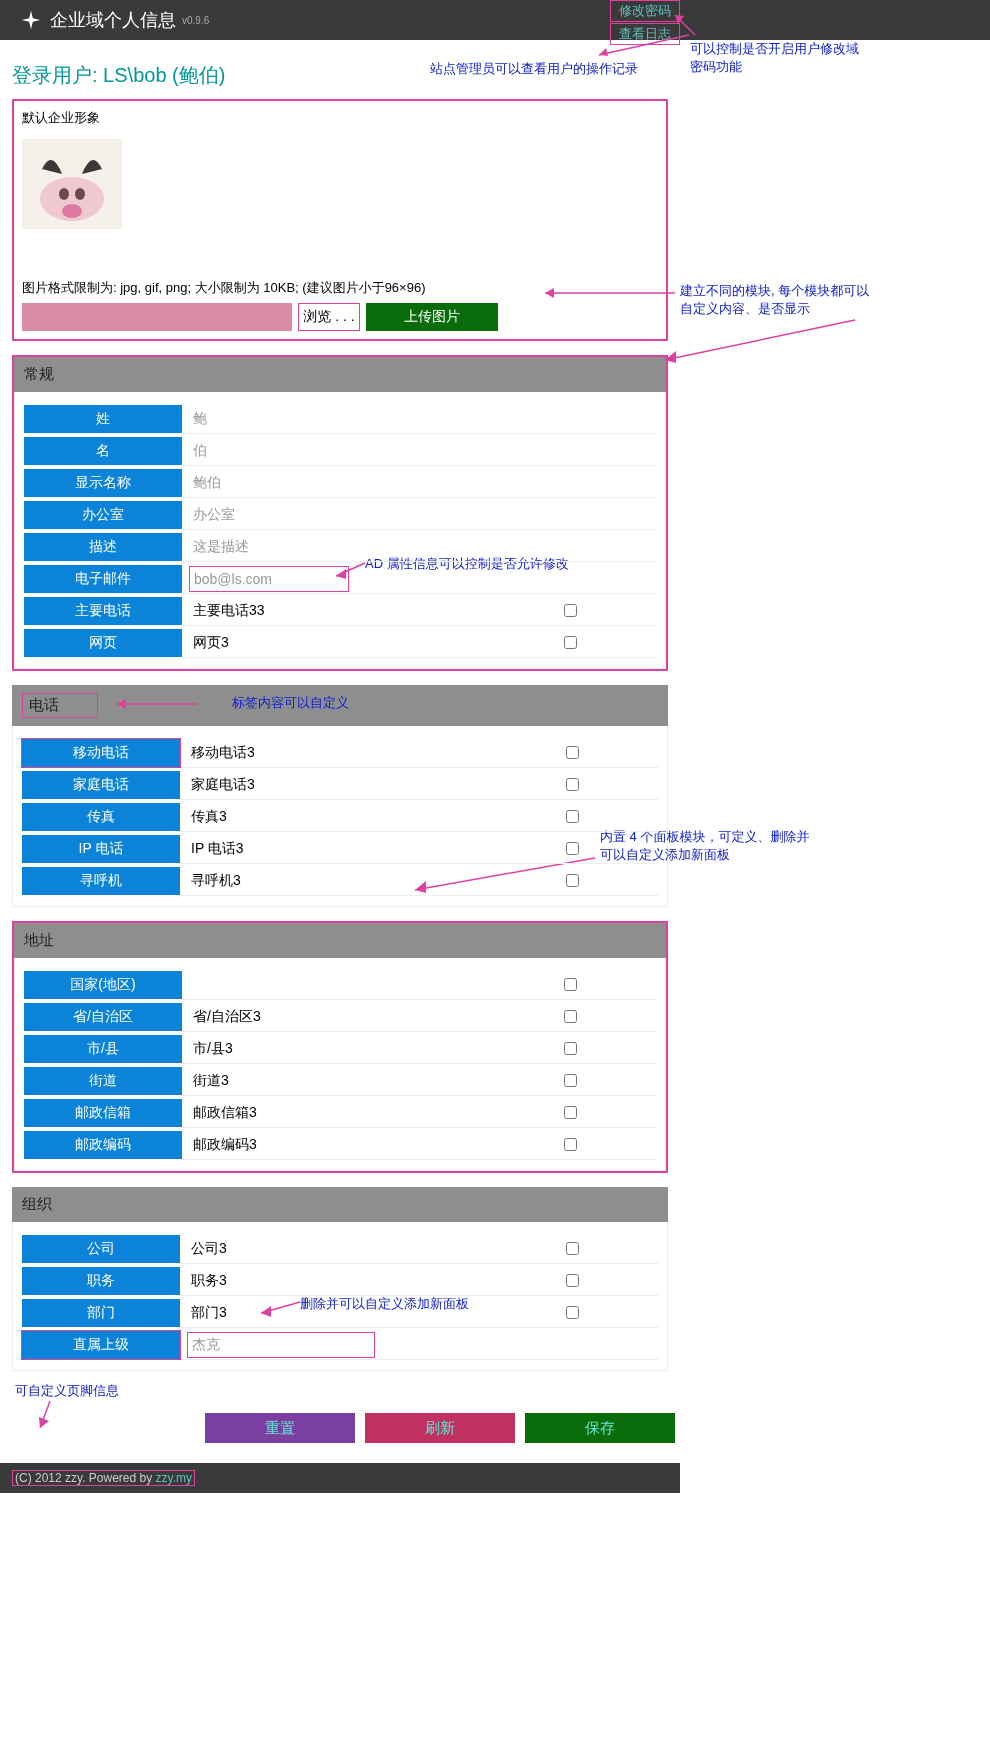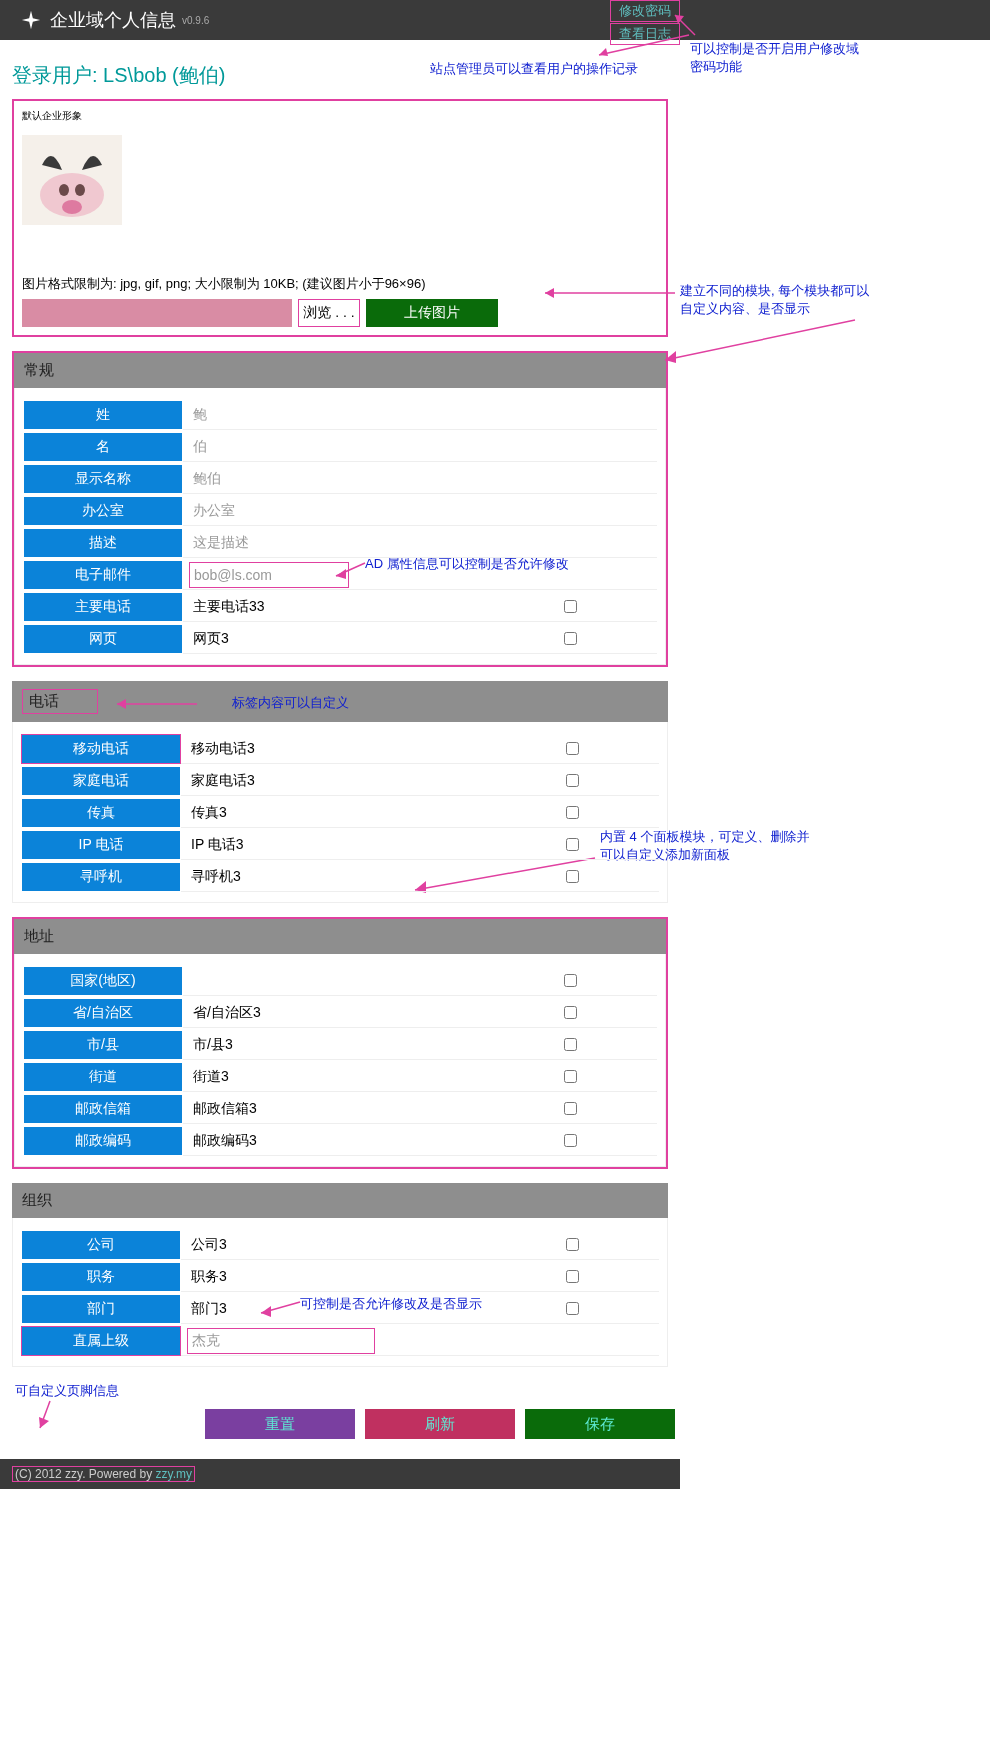--- a/index.html
+++ b/index.html
@@ -8,21 +8,21 @@
   .topbar .logo-icon { width: 22px; height: 22px; margin-right: 8px; }
   .topbar .title { font-size: 18px; color: #fff; }
   .topbar .ver { font-size: 10px; color: #aaa; margin-left: 6px; }
   .topbar .top-links { position: absolute; right: 310px; top: 0; display: flex; flex-direction: column; }
   .topbar .top-links a { color: #5fbfbf; font-size: 13px; text-decoration: none; padding: 1px 8px; border: 1px solid #e040a0; margin-bottom: 1px; }
   .note { color: #1020d0; font-size: 13px; position: absolute; }
   .arrow { position: absolute; pointer-events: none; }
   .content { padding: 8px 12px; width: 680px; }
   .login-user { color: #009999; font-size: 20px; margin: 14px 0 10px 0; }
   .box { border: 2px solid #e040a0; padding: 8px; margin-bottom: 14px; position: relative; }
-  .box .box-title { font-size: 10px; margin-bottom: 12px; }
+  .box .box-title { font-size: 13px; margin-bottom: 12px; }
   .avatar-img { width: 100px; height: 90px; margin: 6px 0 50px 0; display: block; }
   .format-hint { font-size: 13px; margin-bottom: 6px; }
   .upload-row { display: flex; align-items: center; gap: 6px; }
   .file-path { background: #d98ca4; height: 28px; width: 270px; border: 1px solid #d98ca4; }
   .browse-btn { height: 28px; width: 62px; border: 1px solid #e040a0; background: #fff; font-size: 14px; cursor: pointer; }
   .upload-btn { height: 28px; width: 132px; background: #0a6b0a; color: #fff; border: none; font-size: 14px; cursor: pointer; }
   .section { margin-bottom: 14px; }
   .section-header { background: #8e8e8e; color: #222; padding: 8px 10px; font-size: 15px; }
   .section-body { padding: 12px 8px 8px 8px; border: 1px solid #eee; border-top: none; }
   .field-row { display: flex; align-items: stretch; margin-bottom: 2px; height: 30px; }
@@ -57,21 +57,21 @@
     <a href="#">查看日志</a>
   </div>
 </div>
 
 <div class="note" style="left:690px; top:40px; width:180px;">可以控制是否开启用户修改域密码功能</div>
 <div class="note" style="left:430px; top:60px;">站点管理员可以查看用户的操作记录</div>
 <div class="note" style="left:680px; top:282px; width:200px;">建立不同的模块, 每个模块都可以自定义内容、是否显示</div>
 <div class="note" style="left:365px; top:555px;">AD 属性信息可以控制是否允许修改</div>
 <div class="note" style="left:200px; top:694px;margin-left:32px;">标签内容可以自定义</div>
 <div class="note" style="left:600px; top:828px; width:210px;">内置 4 个面板模块，可定义、删除并可以自定义添加新面板</div>
-<div class="note" style="left:300px; top:1295px;">可控制是否允许修改及是否显示</div>
+<div class="note" style="left:300px; top:1295px;">删除并可以自定义添加新面板</div>
 <div class="note" style="left:15px; top:1382px;">可自定义页脚信息</div>
 
 <svg class="arrow" style="left:594px; top:30px;" width="100" height="30">
     <line x1="95" y1="5" x2="5" y2="25" stroke="#e040a0" stroke-width="1.5"></line>
     <polygon points="5,25 12,18 14,26" fill="#e040a0"></polygon>
   </svg>
 <svg class="arrow" style="left:670px; top:10px;" width="30" height="30">
     <line x1="25" y1="25" x2="5" y2="5" stroke="#e040a0" stroke-width="1.5"></line>
     <polygon points="5,5 14,6 8,14" fill="#e040a0"></polygon>
   </svg>

